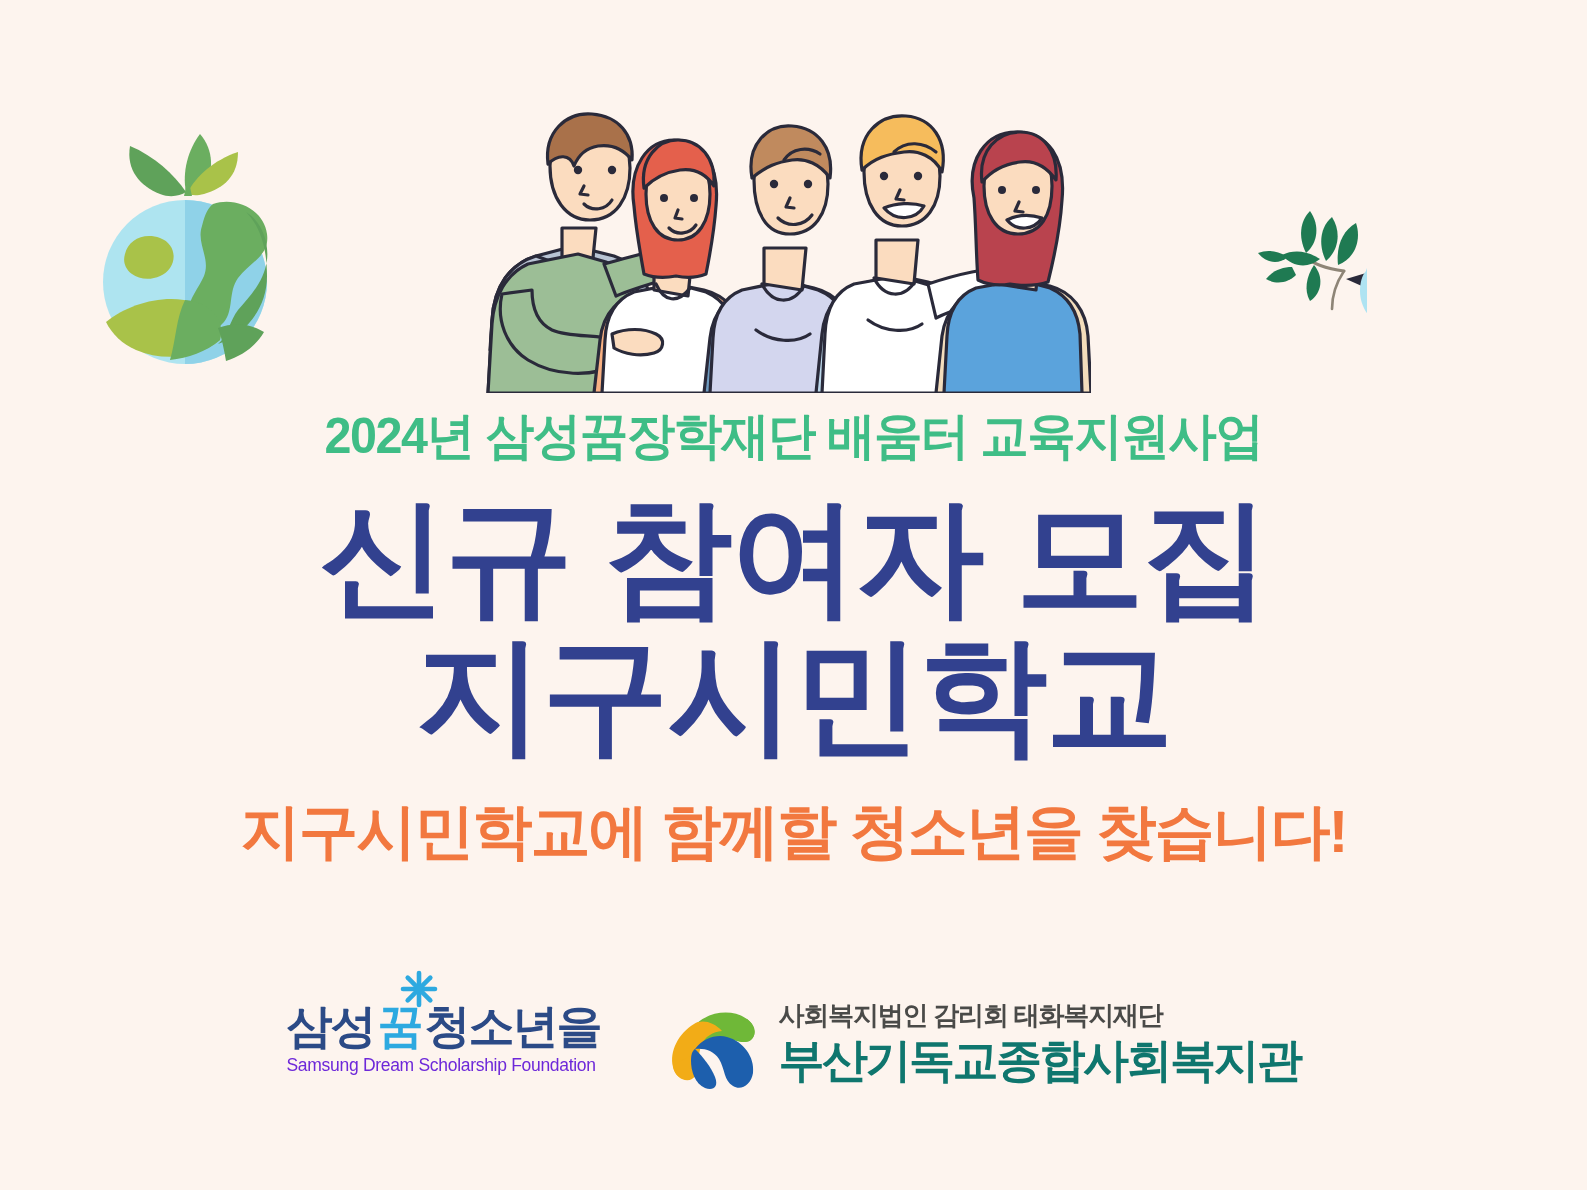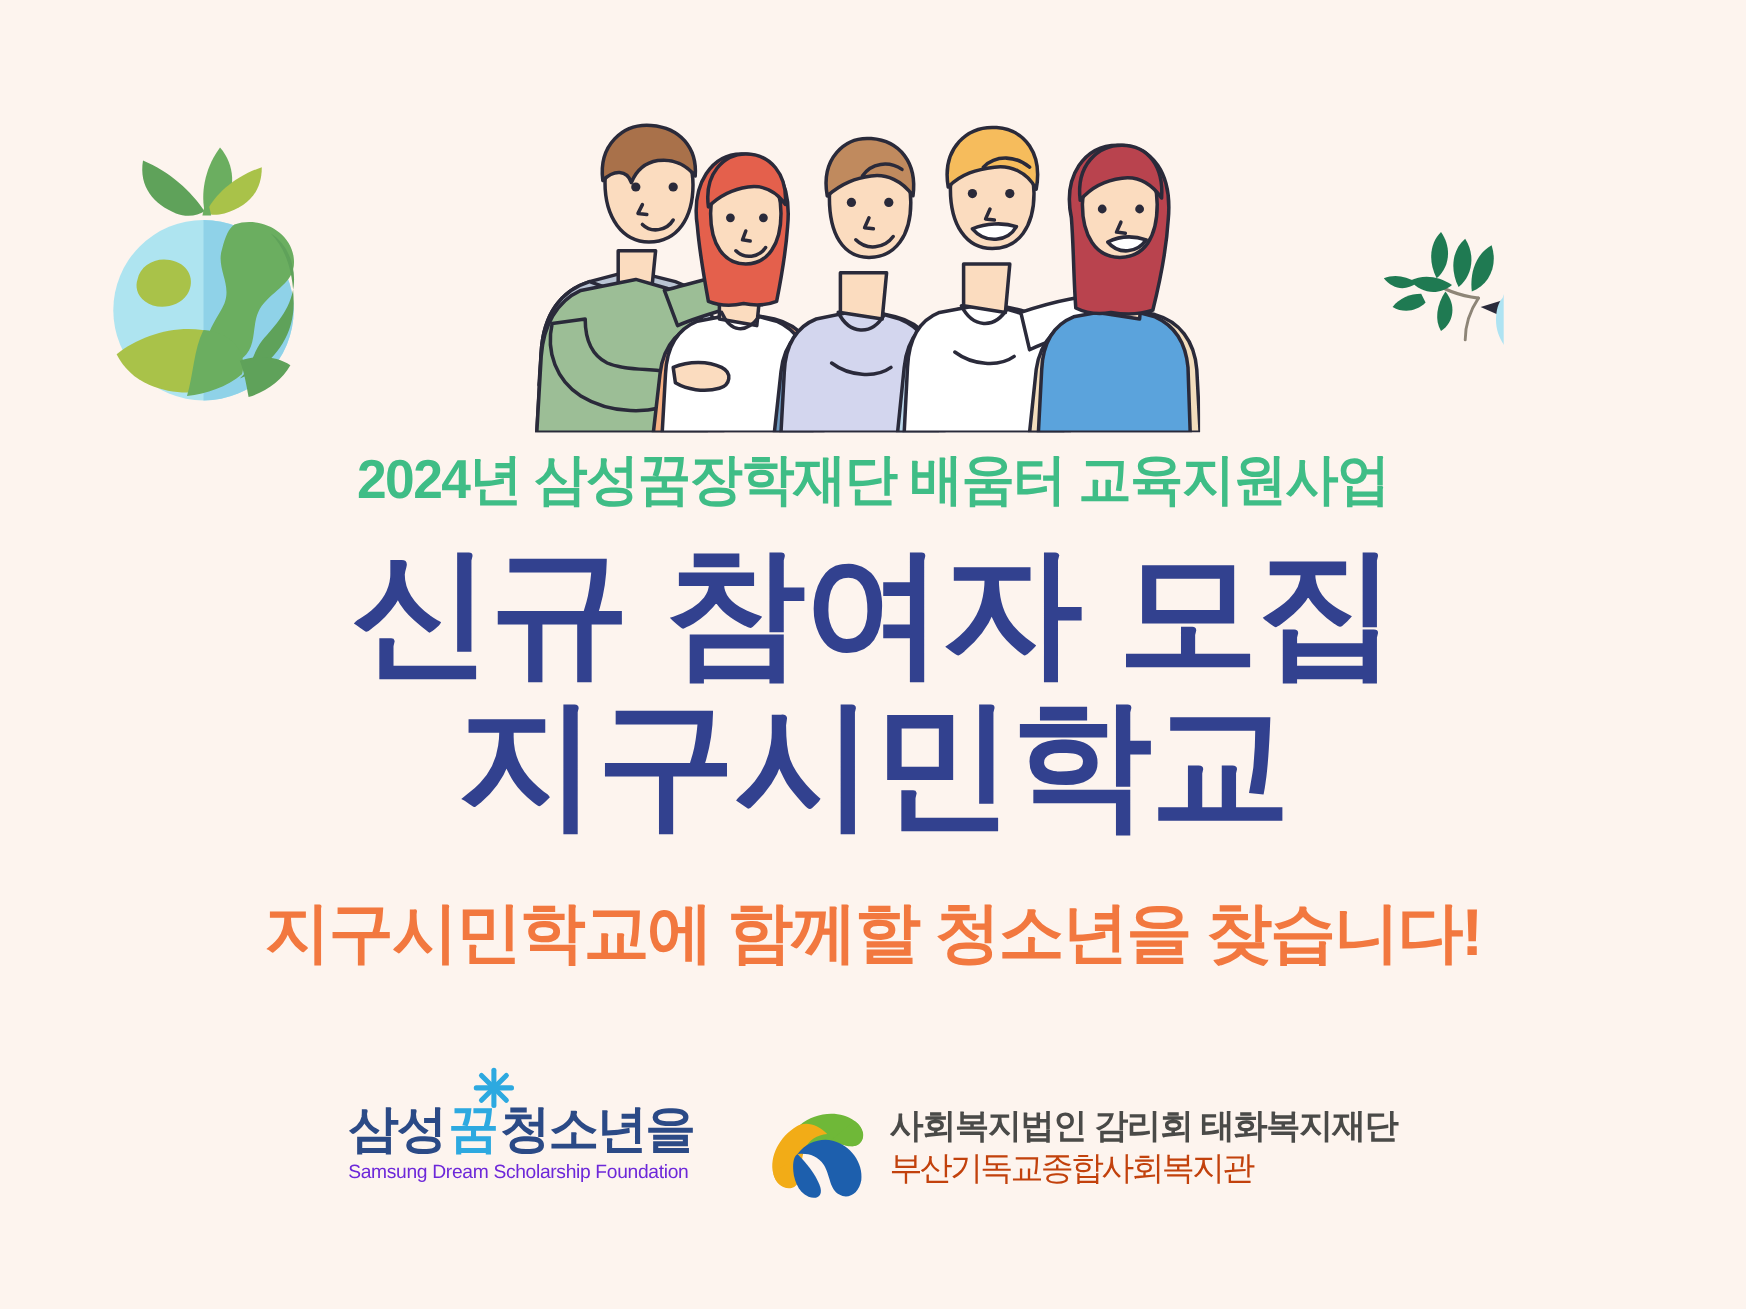--- a/index.html
+++ b/index.html
@@ -74,21 +74,21 @@
     font-weight: 900;
     line-height: 1.08;
     letter-spacing: -2px;
     white-space: nowrap;
   }
   .headline-line {
     display: block;
   }
 
   .tagline {
-    margin: 48px 0 0 0;
+    margin: 32px 0 0 0;
     font-size: 60px;
     font-weight: 800;
     color: #F2783F;
     letter-spacing: -2px;
     line-height: 1.2;
     white-space: nowrap;
   }
 
   
   .logo-row {
@@ -154,31 +154,31 @@
     height: 100px;
     flex: none;
   }
   .busan-text {
     display: flex;
     flex-direction: column;
     justify-content: center;
     line-height: 1.05;
   }
   .busan-sub {
-    font-size: 31px;
+    font-size: 26px;
     font-weight: 700;
     color: #4A4A48;
     letter-spacing: -1.2px;
     white-space: nowrap;
   }
   .busan-main {
     margin-top: 6px;
-    font-size: 30px;
-    font-weight: 400;
-    color: #c2410c;
+    font-size: 46px;
+    font-weight: 700;
+    color: #0f766e;
     letter-spacing: -2.5px;
     white-space: nowrap;
   }
 </style>
 </head>
 <body>
 
 <div class="poster">
 
   <div class="art-globe">

